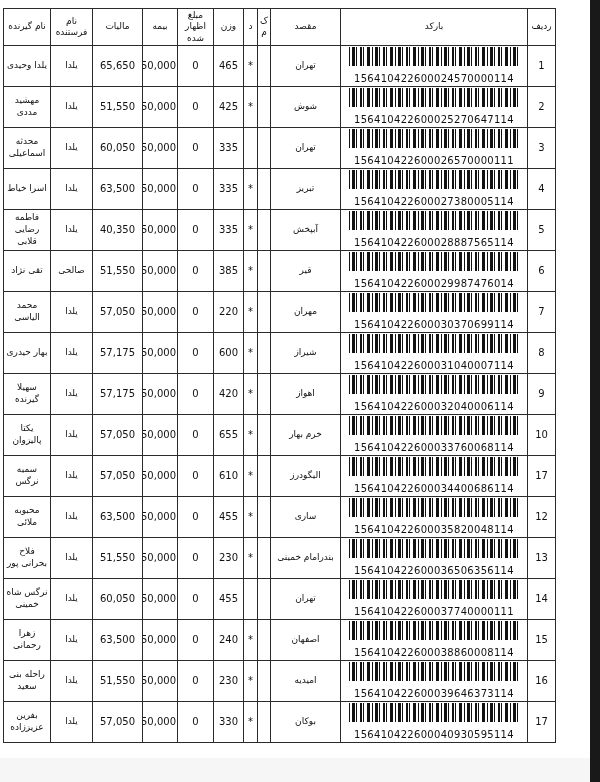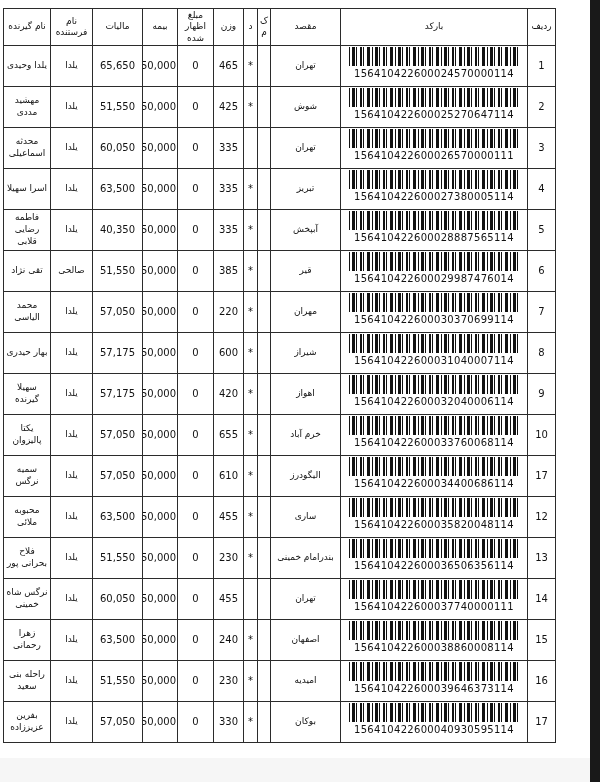--- a/index.html
+++ b/index.html
@@ -48,21 +48,21 @@
     line-height:1.3;
     padding:1px;
   }
   .pre { white-space:pre-line; }
   td.c-radif { font-size:10px; }
   td.c-num { font-size:10px; }
   td.c-flag { font-size:10px; }
   td.c-name { font-size:9px; }
   td.c-dest { font-size:9px; }
   .bc-wrap {
-    display:flex; flex-direction:column; align-items:center; justify-content:flex-start;
+    display:flex; flex-direction:column; align-items:center; justify-content:space-between;
     height:100%;
   }
   .bars {
     width:170px; height:19px;
     background-image: repeating-linear-gradient(90deg,
       #111 0px, #111 1px, #fff 1px, #fff 3px,
       #111 3px, #111 6px, #fff 6px, #fff 7px,
       #111 7px, #111 8px, #fff 8px, #fff 11px,
       #111 11px, #111 13px, #fff 13px, #fff 14px,
       #111 14px, #111 15px, #fff 15px, #fff 18px,
@@ -176,21 +176,21 @@
       </div>
     </td>
     <td class="c-dest">تبریز</td>
     <td class="c-flag"></td>
     <td class="c-flag">*</td>
     <td class="c-num">335</td>
     <td class="c-num">0</td>
     <td class="c-num">50,000</td>
     <td class="c-num">63,500</td>
     <td class="c-name">یلدا</td>
-    <td class="c-name">اسرا سهیلا</td>
+    <td class="c-name">اسرا خیاط</td>
   </tr>
 
   <tr>
     <td class="c-radif">5</td>
     <td>
       <div class="bc-wrap">
         <div class="bars"></div>
         <div class="bcnum">156410422600028887565114</div>
       </div>
     </td>
@@ -282,21 +282,21 @@
   </tr>
 
   <tr>
     <td class="c-radif">10</td>
     <td>
       <div class="bc-wrap">
         <div class="bars"></div>
         <div class="bcnum">156410422600033760068114</div>
       </div>
     </td>
-    <td class="c-dest">خرم آباد</td>
+    <td class="c-dest">خرم بهار</td>
     <td class="c-flag"></td>
     <td class="c-flag">*</td>
     <td class="c-num">655</td>
     <td class="c-num">0</td>
     <td class="c-num">50,000</td>
     <td class="c-num">57,050</td>
     <td class="c-name">یلدا</td>
     <td class="c-name">یکتا پالیزوان</td>
   </tr>
 

